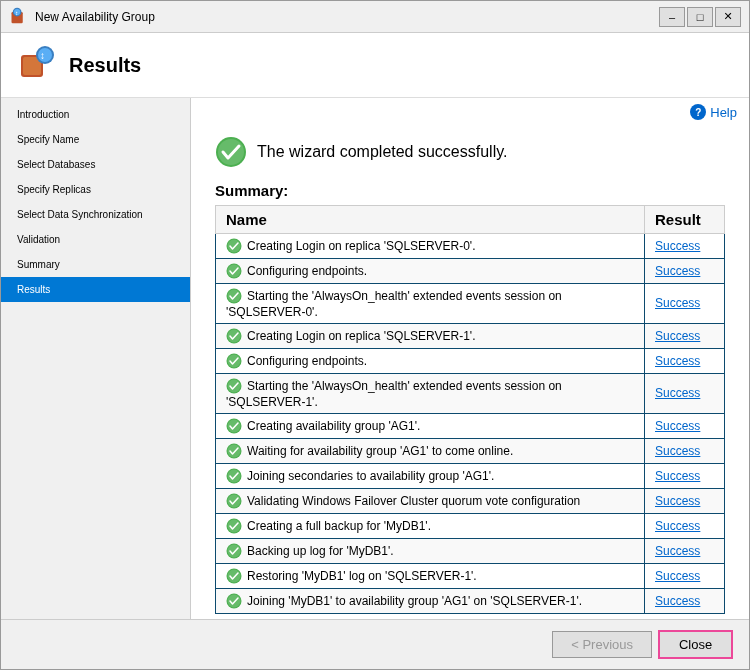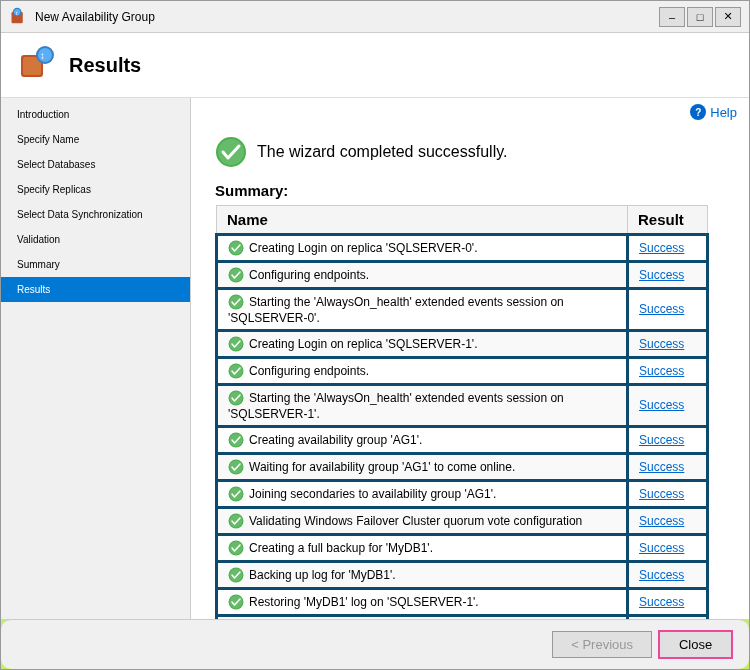--- a/index.html
+++ b/index.html
@@ -131,21 +131,21 @@
       background: #0066cc;
       color: white;
       display: flex;
       align-items: center;
       justify-content: center;
       font-size: 10px;
       font-weight: bold;
     }
 
     .result-area {
-      padding: 10px 40px 0 24px;
+      padding: 10px 24px 0 24px;
       flex: 1;
       overflow-y: auto;
     }
 
     .success-banner {
       display: flex;
       align-items: center;
       gap: 10px;
       margin-bottom: 14px;
     }
@@ -173,21 +173,21 @@
     }
     .results-table th {
       background: #f5f5f5;
       border: 1px solid #ccc;
       padding: 5px 10px;
       text-align: left;
       font-weight: 700;
       font-size: 15px;
     }
     .results-table td {
-      border: 3px solid #0c4a6e;
+      border: 1px solid #0c4a6e;
       padding: 4px 10px;
       font-size: 12px;
       vertical-align: middle;
     }
     .results-table tr:nth-child(even) { background: #f9f9f9; }
     .results-table tr:nth-child(odd) { background: white; }
     .success-link {
       color: #0066cc;
       text-decoration: underline;
       cursor: pointer;
@@ -199,21 +199,20 @@
 
     .footer {
       display: flex;
       justify-content: flex-end;
       align-items: center;
       padding: 10px 16px;
       background: #f0f0f0;
       border-top: 1px solid #ccc;
       gap: 6px;
       flex-shrink: 0;
-      border-radius: 10px;
     }
     .footer-btn {
       padding: 5px 18px;
       border: 1px solid #999;
       background: #e0e0e0;
       cursor: pointer;
       font-size: 13px;
       min-width: 75px;
     }
     .footer-btn.primary {

